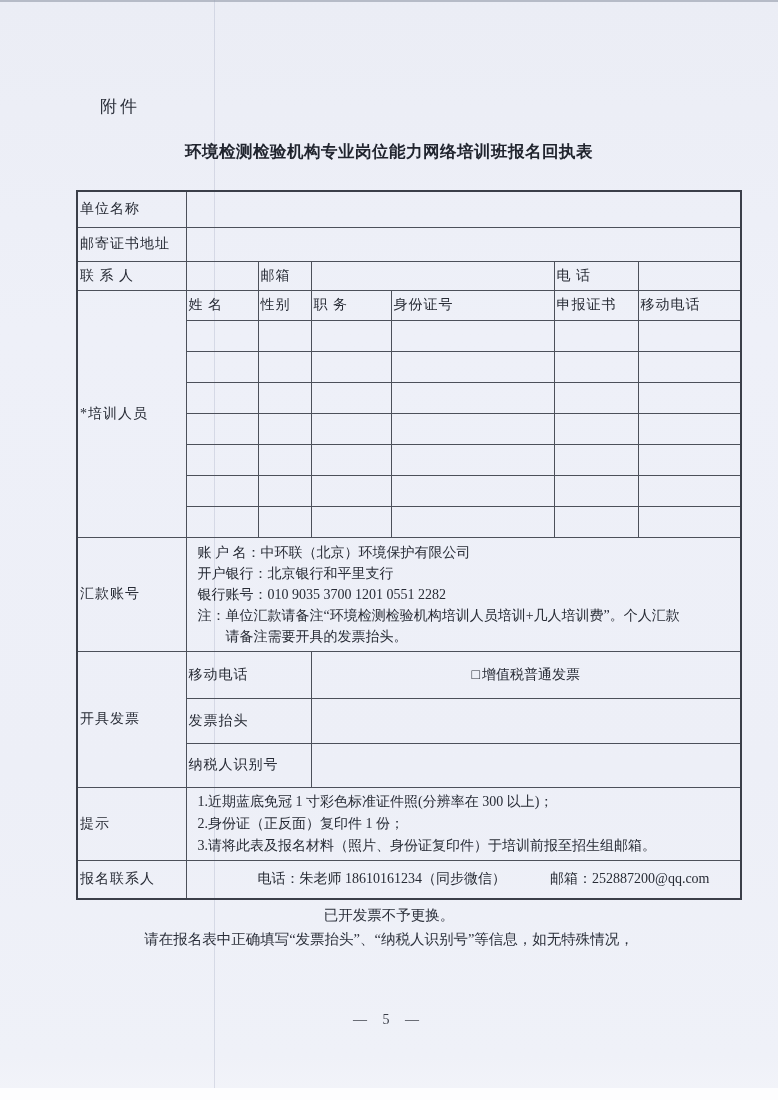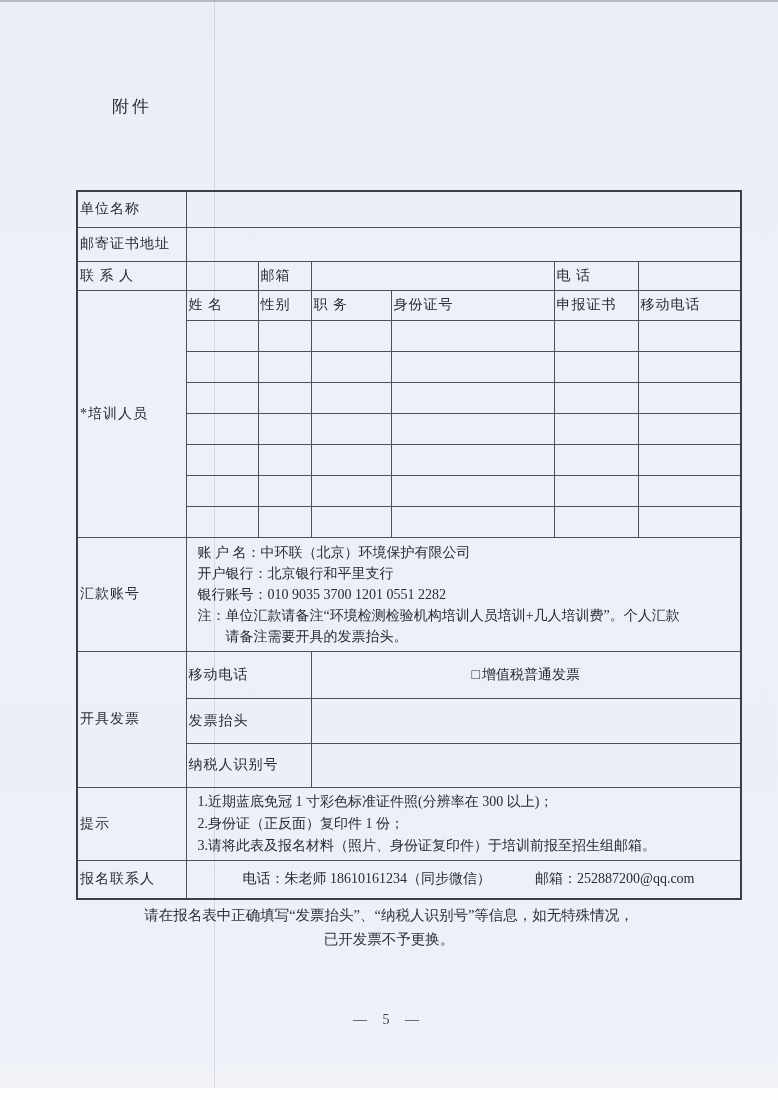--- a/index.html
+++ b/index.html
@@ -8,21 +8,21 @@
     width:778px;height:1100px;
     overflow:hidden;
     font-family:"Liberation Serif","DejaVu Serif",serif;
     color:#2b2f3a;
     background:linear-gradient(180deg,#ebedf5 0%,#eef0f8 30%,#edeff7 70%,#eff1f8 96%,#f3f4f9 100%);
   }
   .edge-top{position:absolute;top:0;left:0;width:100%;height:2px;background:#9aa0ae;opacity:.65;}
   .fold-line{position:absolute;top:0;left:214px;width:1px;height:1090px;background:rgba(150,158,182,.28);}
   .bottom-band{position:absolute;left:0;top:1088px;width:100%;height:12px;background:#fdfdfe;}
 
-  .attachment{position:absolute;left:112px;top:95px;font-size:17px;letter-spacing:3px;text-align:right;}
+  .attachment{position:absolute;left:100px;top:95px;font-size:17px;letter-spacing:3px;text-align:right;}
   .doc-title{position:absolute;left:0;top:141px;width:100%;text-align:center;
              font-weight:bold;font-size:16.5px;letter-spacing:.5px;color:#20242e;}
 
   table.form{
     position:absolute;left:76px;top:190px;width:664px;
     border-collapse:collapse;table-layout:fixed;
     font-size:14px;color:#272b35;
     border:2px solid #3b3f49;
   }
   table.form td{border:1px solid #4c505a;padding:0 2px;overflow:hidden;}
@@ -30,36 +30,37 @@
   td.fill{background:transparent;}
   tr.r-unit{height:36px;} tr.r-addr{height:34px;} tr.r-contact{height:29px;}
   tr.r-thead{height:30px;} tr.t-row{height:31px;}
   tr.r-remit{height:108px;} tr.r-inv1{height:47px;} tr.r-inv2{height:45px;} tr.r-inv3{height:44px;margin-left:36px;}
   tr.r-tips{height:69px;} tr.r-reg{height:39px;}
 
   .remit{padding:4px 6px 4px 9px;line-height:21px;text-align:left;}
   .remit .indent2{padding-left:2em;}
   .tips{padding:3px 4px 3px 9px;line-height:22px;text-align:left;}
   .invoice-type-val{display:flex;justify-content:center;align-items:center;gap:2px;}
-  .reg-line{display:flex;align-items:center;padding-left:54px;gap:44px;}
+  .reg-line{display:flex;align-items:center;padding-left:54px;gap:44px;margin-left:15px;}
 
   .note-block{position:absolute;left:0;top:903px;width:100%;text-align:center;
               font-size:14.5px;line-height:24px;color:#2b2f3a;}
   .pageno{position:absolute;left:0;top:1012px;width:100%;text-align:center;
           font-size:14px;letter-spacing:6px;color:#3a3e48;}
 </style>
 </head>
 <body>
 
 <div class="scan">
 
   <div class="edge-top"></div>
   <div class="fold-line"></div>
 
   <div class="attachment">附件</div>
+  <div class="doc-title">环境检测检验机构专业岗位能力网络培训班报名回执表</div>
 
   <table class="form">
     <colgroup>
       <col style="width:109px">
         <col style="width:72px">
         <col style="width:53px">
       <col style="width:80px">
         <col style="width:163px">
         <col style="width:84px">
         <col style="width:103px">
@@ -197,20 +198,20 @@
           <div class="reg-line">
             <span>电话：朱老师 18610161234（同步微信）</span>
             <span>邮箱：252887200@qq.com</span>
           </div>
         </td>
       </tr>
     </tbody>
   </table>
 
   <div class="note-block">
+    <div>已开发票不予更换。</div>
     <div>请在报名表中正确填写“发票抬头”、“纳税人识别号”等信息，如无特殊情况，</div>
-    <div>已开发票不予更换。</div>
   </div>
 
   <div class="pageno">— 5 —</div>
 
   <div class="bottom-band"></div>
 </div>
 
 </body></html>

